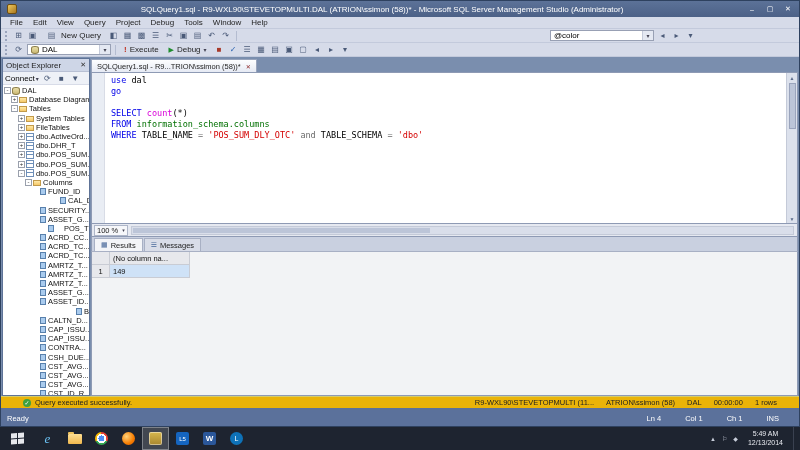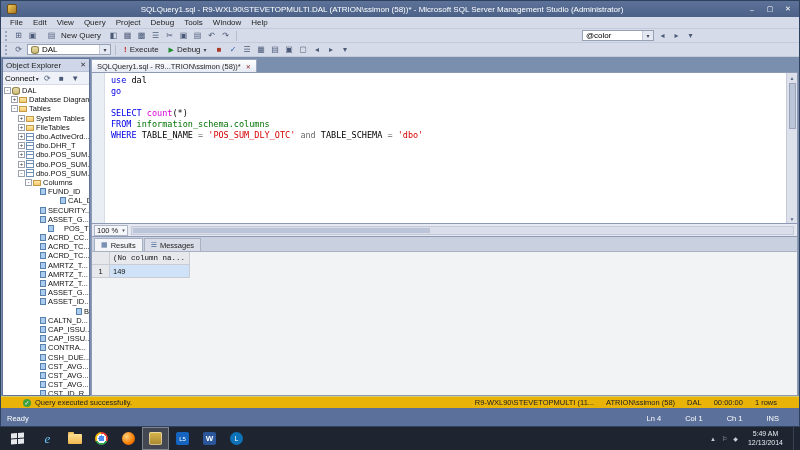--- a/index.html
+++ b/index.html
@@ -21,21 +21,21 @@
 
   
   .toolbar{height:14px;background:#D6DBE9;display:flex;align-items:center;gap:2px;padding:0 4px;border-bottom:1px solid #C3CADC;font-size:8px;flex:none;}
   .grip{width:3px;height:10px;border-left:2px dotted #9AA4BC;margin-right:2px;}
   .icon-group{display:flex;align-items:center;gap:1px;}
   .tb-icon{width:13px;height:12px;display:inline-flex;align-items:center;justify-content:center;font-size:8px;color:#4A5A78;}
   .tb-sep{width:1px;height:10px;background:#B4BCD0;margin:0 2px;}
   .tb-btn{display:flex;align-items:center;gap:3px;padding:0 4px;height:12px;color:#1E1E1E;white-space:nowrap;}
   .combo{display:flex;align-items:center;height:11px;background:#fff;border:1px solid #98A0B4;padding-left:3px;white-space:nowrap;}
   .combo .caret{width:11px;height:100%;display:flex;align-items:center;justify-content:center;background:#E4E8F2;border-left:1px solid #C4CADA;font-size:6px;color:#445;margin-left:3px;}
-  .combo-color{width:72px;margin-left:auto;}
+  .combo-color{width:104px;margin-left:auto;}
   .tb1-right{margin-right:98px;}
   .db-combo{width:84px;}
   .db-ico{width:8px;height:8px;background:linear-gradient(#EADFA8,#C9B873);border:1px solid #8E7F4A;border-radius:45%/30%;margin-right:3px;flex:none;}
   .combo-text{flex:1;overflow:hidden;}
   .exec-bang{color:#C03020;font-weight:bold;}
   .debug-arrow{color:#1E8E2E;font-size:7px;}
   .caret-sm{font-size:6px;color:#445;}
 
   
   .main{flex:1;display:flex;min-height:0;background:#7A8EAE;padding:1px 1px 0 1px;gap:1px;}
@@ -86,21 +86,21 @@
 
   
   .rtabs{height:14px;display:flex;align-items:flex-end;background:#C9D0E0;gap:1px;padding-left:2px;border-left:1px solid #8E9AB4;border-right:1px solid #8E9AB4;flex:none;}
   .rtab{height:13px;display:flex;align-items:center;gap:3px;font-size:7.5px;padding:0 6px;background:#D9DDE8;border:1px solid #A8B0C4;border-bottom:none;color:#222;white-space:nowrap;}
   .rtab.active{background:#F4F5F8;}
   .rtab-icon{font-size:7px;color:#4A6A9A;}
   .results-area{height:145px;background:#F2F3F5;border:1px solid #8E9AB4;border-top:1px solid #A8B0C4;display:flex;flex-direction:column;flex:none;overflow:hidden;}
   .grid-row,.grid-header{display:flex;flex:none;}
   .cell{border-right:1px solid #C9CCD4;border-bottom:1px solid #C9CCD4;font-size:7.5px;display:flex;align-items:center;padding:0 3px;height:13px;color:#111;}
   .corner{width:18px;background:#E7E8EC;}
-  .colhead{width:80px;background:#E7E8EC;white-space:nowrap;overflow:hidden;font-family:Liberation Mono, monospace;}
+  .colhead{width:80px;background:#E7E8EC;white-space:nowrap;overflow:hidden;}
   .rownum{width:18px;background:#E7E8EC;justify-content:center;}
   .value{width:80px;background:#fff;}
   .value.selected{background:#CFE2F7;}
 
   
   .exec-bar{height:12px;background:#eab308;border-top:1px solid #D6CB6A;display:flex;align-items:center;font-size:7.5px;padding:0 22px;gap:12px;color:#222;flex:none;white-space:nowrap;}
   .exec-icon{width:8px;height:8px;border-radius:50%;background:#3FA03F;color:#fff;font-size:6px;display:flex;align-items:center;justify-content:center;flex:none;}
   .exec-spacer{flex:1;}
 
   

